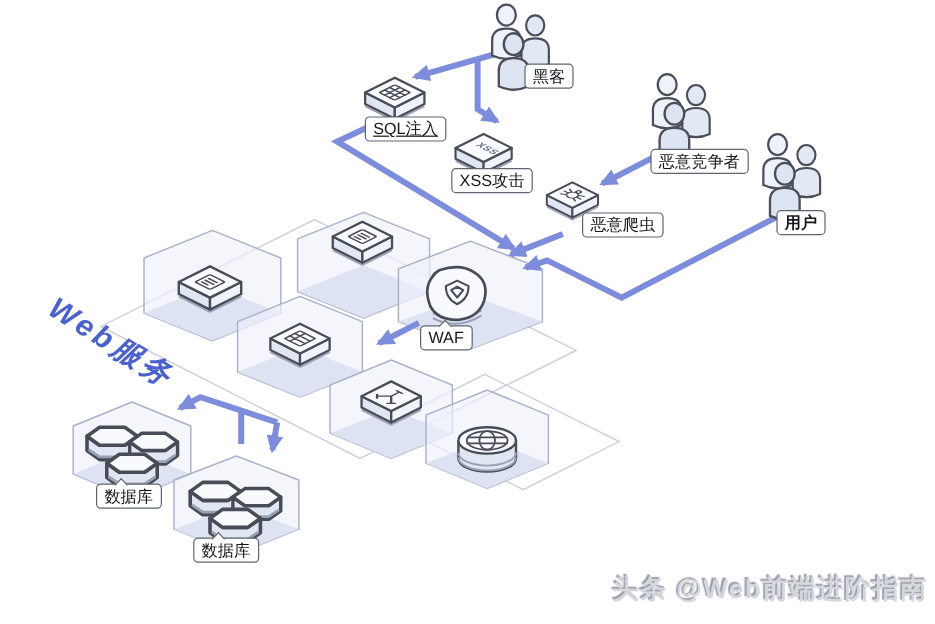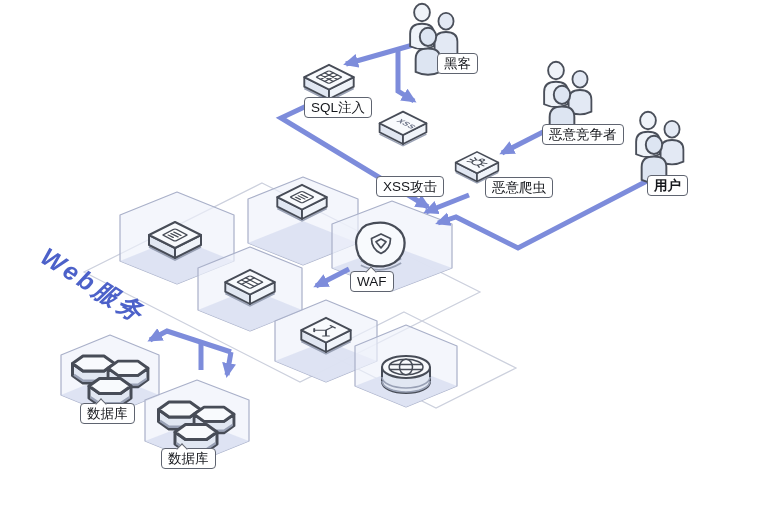--- a/index.html
+++ b/index.html
@@ -202,25 +202,26 @@
     <use href="#hexprism" transform="translate(0,9)"></use>
   </g>
   <g transform="translate(196,423) scale(1.5)">
     <use href="#hexprism" transform="translate(-11,-6)"></use>
     <use href="#hexprism" transform="translate(12,-3) scale(0.95)"></use>
     <use href="#hexprism" transform="translate(0,9)"></use>
   </g>
 </svg>
 
 <div class="label" style="left:437px;top:53px;">黑客</div>
-<div class="label" style="left:304px;top:97px;">SQL注入</div>
-<div class="label" style="left:376px;top:140px;margin-top:36px;">XSS攻击</div>
+<div class="label" style="left:304px;top:97px;text-decoration:underline;">SQL注入</div>
+<div class="label" style="left:376px;top:140px;">XSS攻击</div>
 <div class="label" style="left:542px;top:124px;text-align:right;">恶意竞争者</div>
 <div class="label" style="left:485px;top:177px;">恶意爬虫</div>
 <div class="label" style="left:647px;top:175px;font-weight:bold;">用户</div>
 <div class="label tail" style="left:350px;top:271px;">WAF</div>
 <div class="label tail" style="left:80px;top:403px;">数据库</div>
 <div class="label tail" style="left:161px;top:448px;">数据库</div>
 
 <div id="plane-label">Web服务</div>
 
+<div id="watermark">头条 @Web前端进阶指南</div>
 
 </div>
 
 </body></html>

